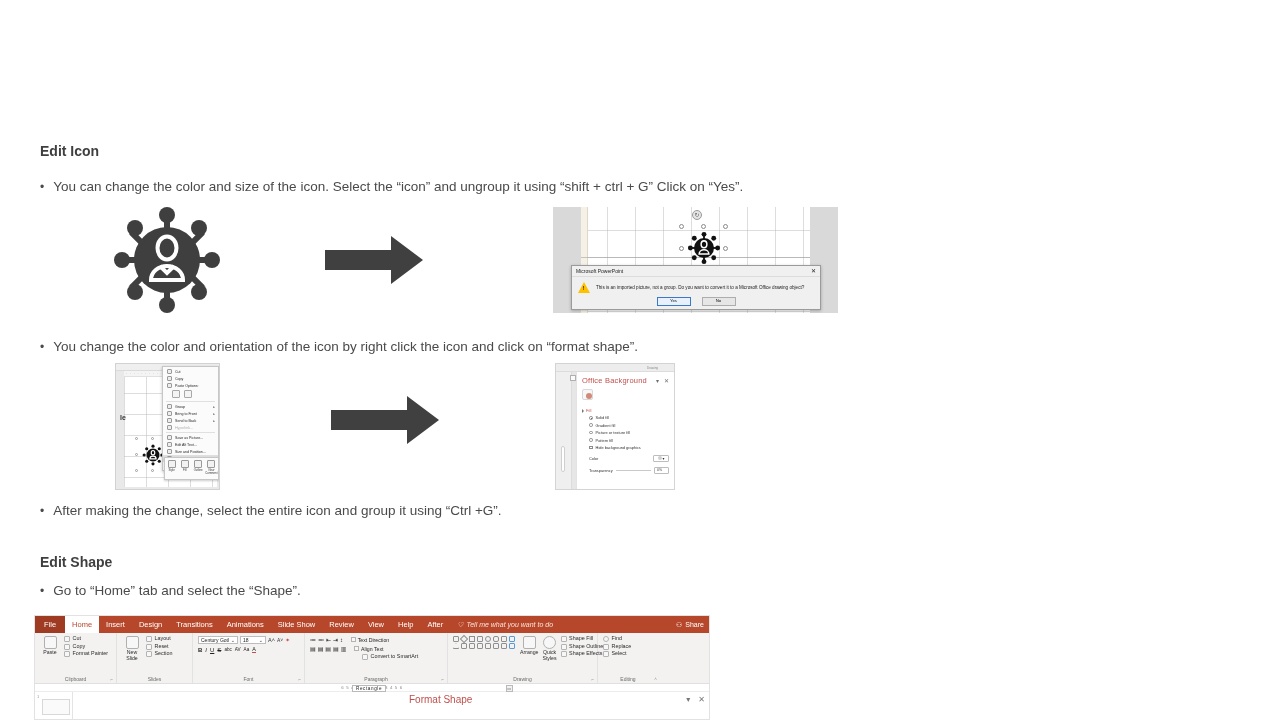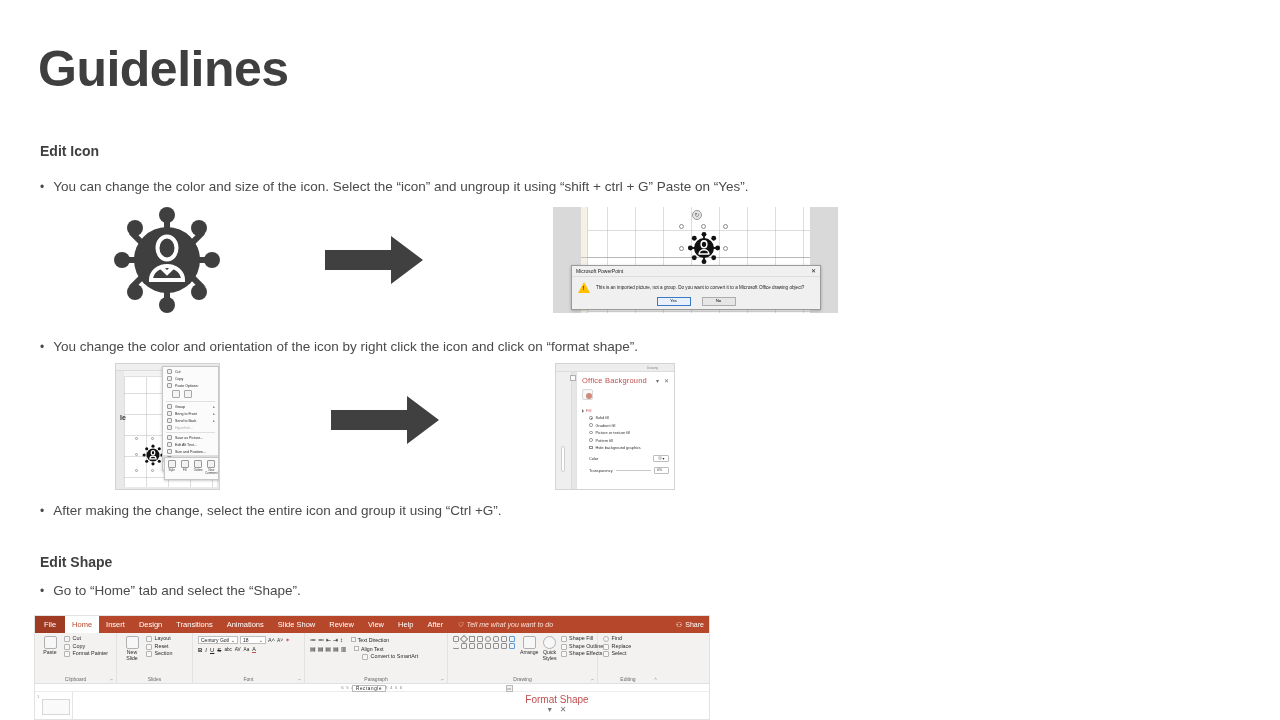--- a/index.html
+++ b/index.html
@@ -348,37 +348,36 @@
   .rb-canvas { position:relative; height:28px; background:#ffffff; }
   .rb-canvas .thumbpane {
     position:absolute; left:0; top:0; bottom:0; width:38px;
     border-right:1px solid #e4e4e4; font-size:4px; color:#999; padding:2px;
   }
   .rb-canvas .thumb {
     margin-left:5px; width:28px; height:16px; border:1px solid #d8d8d8; background:#fafafa;
   }
   .rb-canvas .fmtshape {
     position:absolute; left:374px; top:2px; right:4px;
-    display:flex; align-items:center; justify-content:space-between;flex-direction:column;
+    display:flex; align-items:center; justify-content:space-between;
   }
   .rb-canvas .fmtshape .ttl { font-size:10px; color:#c0504d; }
   .rb-canvas .fmtshape .cc { display:flex; gap:8px; font-size:8px; color:#777; }
 </style>
 </head>
 <body>
 
 <div class="page">
 
-  <div class="page-title">Guidelines</div>
 
   <div class="section-head" id="sec-edit-icon">Edit Icon</div>
 
   <div class="bullet" id="bul-1">
     <span class="dot">•</span>
-    <span>You can change the color and size of the icon. Select the “icon” and ungroup it using “shift + ctrl + G” Paste on “Yes”.</span>
+    <span>You can change the color and size of the icon. Select the “icon” and ungroup it using “shift + ctrl + G” Click on “Yes”.</span>
   </div>
 
   <div id="icon-main">
     <svg viewBox="0 0 112 112" width="112" height="112" aria-hidden="true">
       <g fill="#3f3f3f">
         <circle cx="56" cy="56" r="33"></circle>
         <circle cx="56" cy="11" r="8"></circle>
           <rect x="53" y="11" width="6" height="16"></rect>
         <circle cx="56" cy="101" r="8"></circle>
           <rect x="53" y="86" width="6" height="16"></rect>

